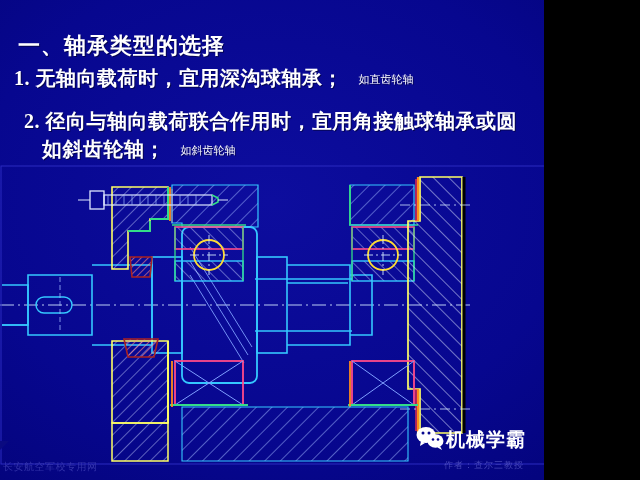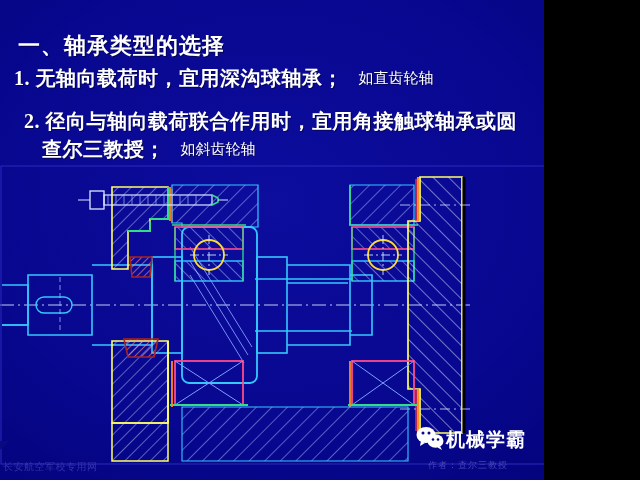--- a/index.html
+++ b/index.html
@@ -40,21 +40,21 @@
     font-size: 20px;
     font-weight: bold;
     letter-spacing: .5px;
     white-space: nowrap;
     text-shadow: 1px 1px 0 rgba(0,0,0,.45);
   }
   .b1 { left: 14px; top: 65px; }
   .b2 { left: 24px; top: 108px; }
   .b2b { left: 42px; top: 136px; }
   .note {
-    font-size: 15px;
+    font-size: 11px;
     font-weight: normal;
     letter-spacing: 0;
     margin-left: 10px;
     vertical-align: 2px;
     font-family: "DejaVu Sans", sans-serif;
   }
 
   
   #drawing {
     position: absolute;
@@ -78,21 +78,21 @@
   .brand-text {
     font-family: "DejaVu Sans", sans-serif;
     font-size: 19px;
     font-weight: bold;
     color: #ffffff;
     letter-spacing: 1px;
   }
   .wechat-icon { display: block; }
   .brand-sub {
     position: absolute;
-    right: 36px;
+    right: 20px;
     bottom: 8px;
     font-family: "DejaVu Sans", sans-serif;
     font-size: 9px;
     color: #5a5ac8;
     letter-spacing: 1px;
     z-index: 60;
     opacity: .75;
   }
   .watermark-left {
     position: absolute;
@@ -128,21 +128,21 @@
       <span>1.</span>
       <span>无轴向载荷时，宜用深沟球轴承；</span>
       <span class="note">如直齿轮轴</span>
     </div>
 
     <div class="bullet b2">
       <span>2.</span>
       <span>径向与轴向载荷联合作用时，宜用角接触球轴承或圆</span>
     </div>
     <div class="bullet b2b">
-      <span>查尔三教授；</span>
+      <span>如斜齿轮轴；</span>
       <span class="note">如斜齿轮轴</span>
     </div>
   </div>
 
   <svg id="drawing" viewBox="0 0 640 300">
     <defs>
 
       <pattern id="hatchA" width="11" height="11" patternUnits="userSpaceOnUse" patternTransform="rotate(45)">
         <line x1="0" y1="0" x2="0" y2="11" stroke="#9fb8ff" stroke-width="1"></line>
       </pattern>

